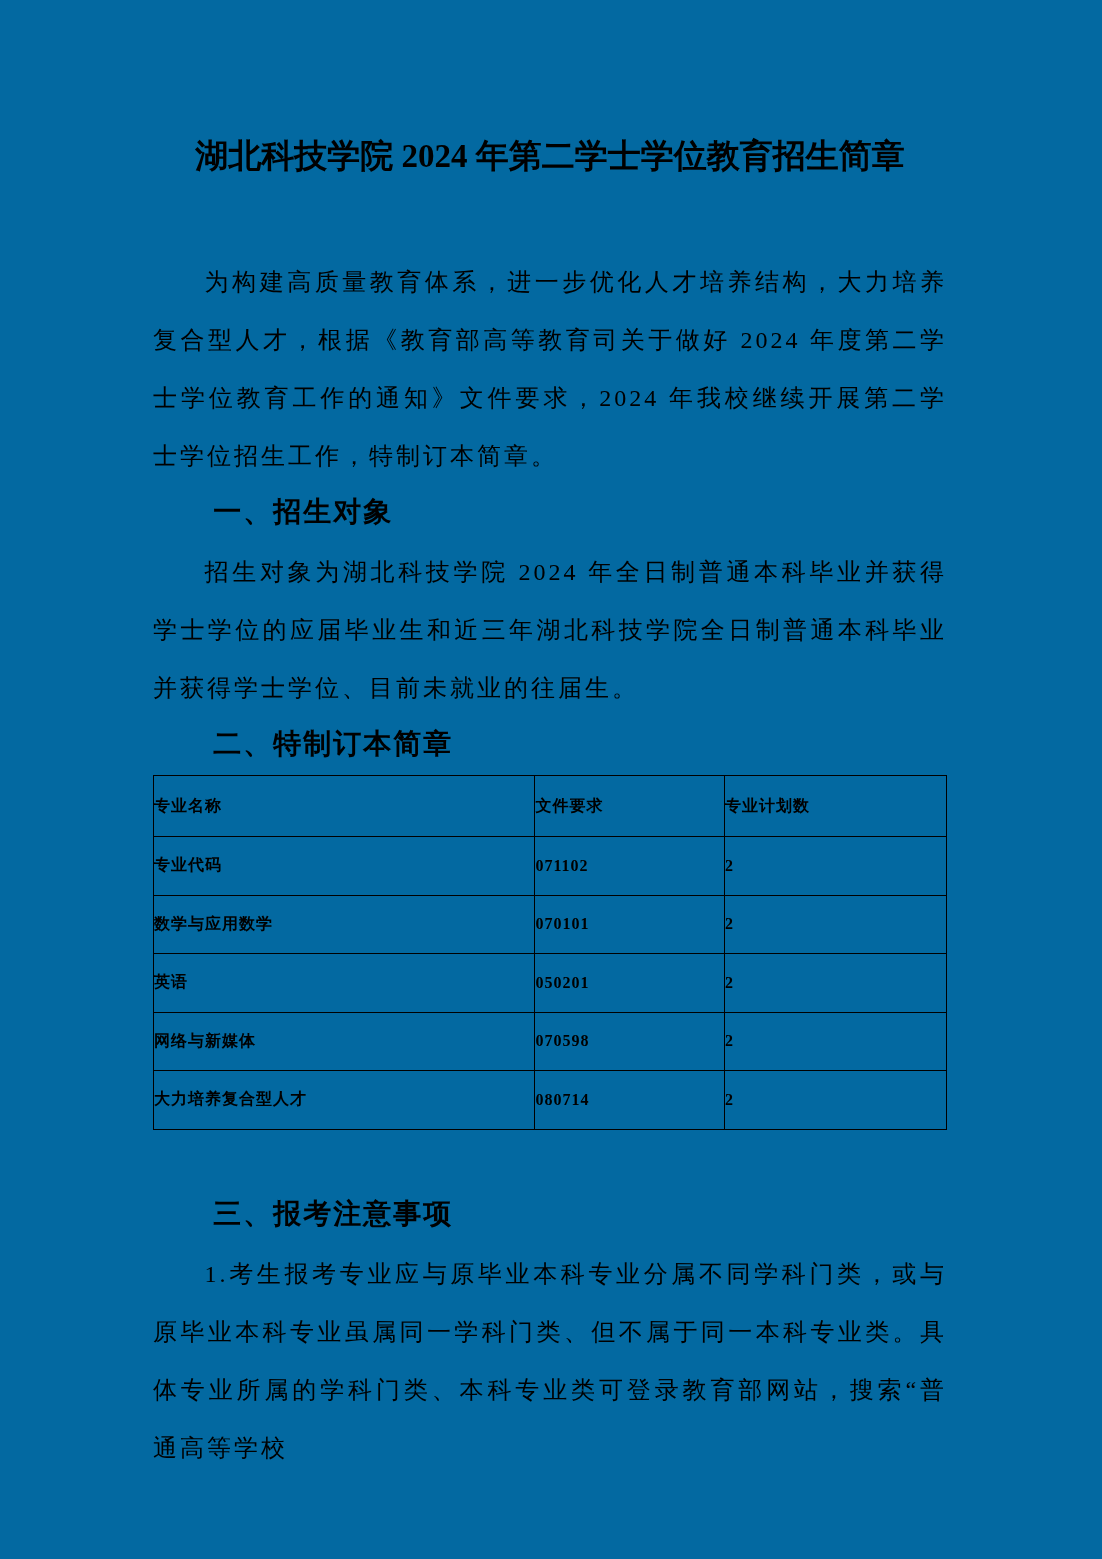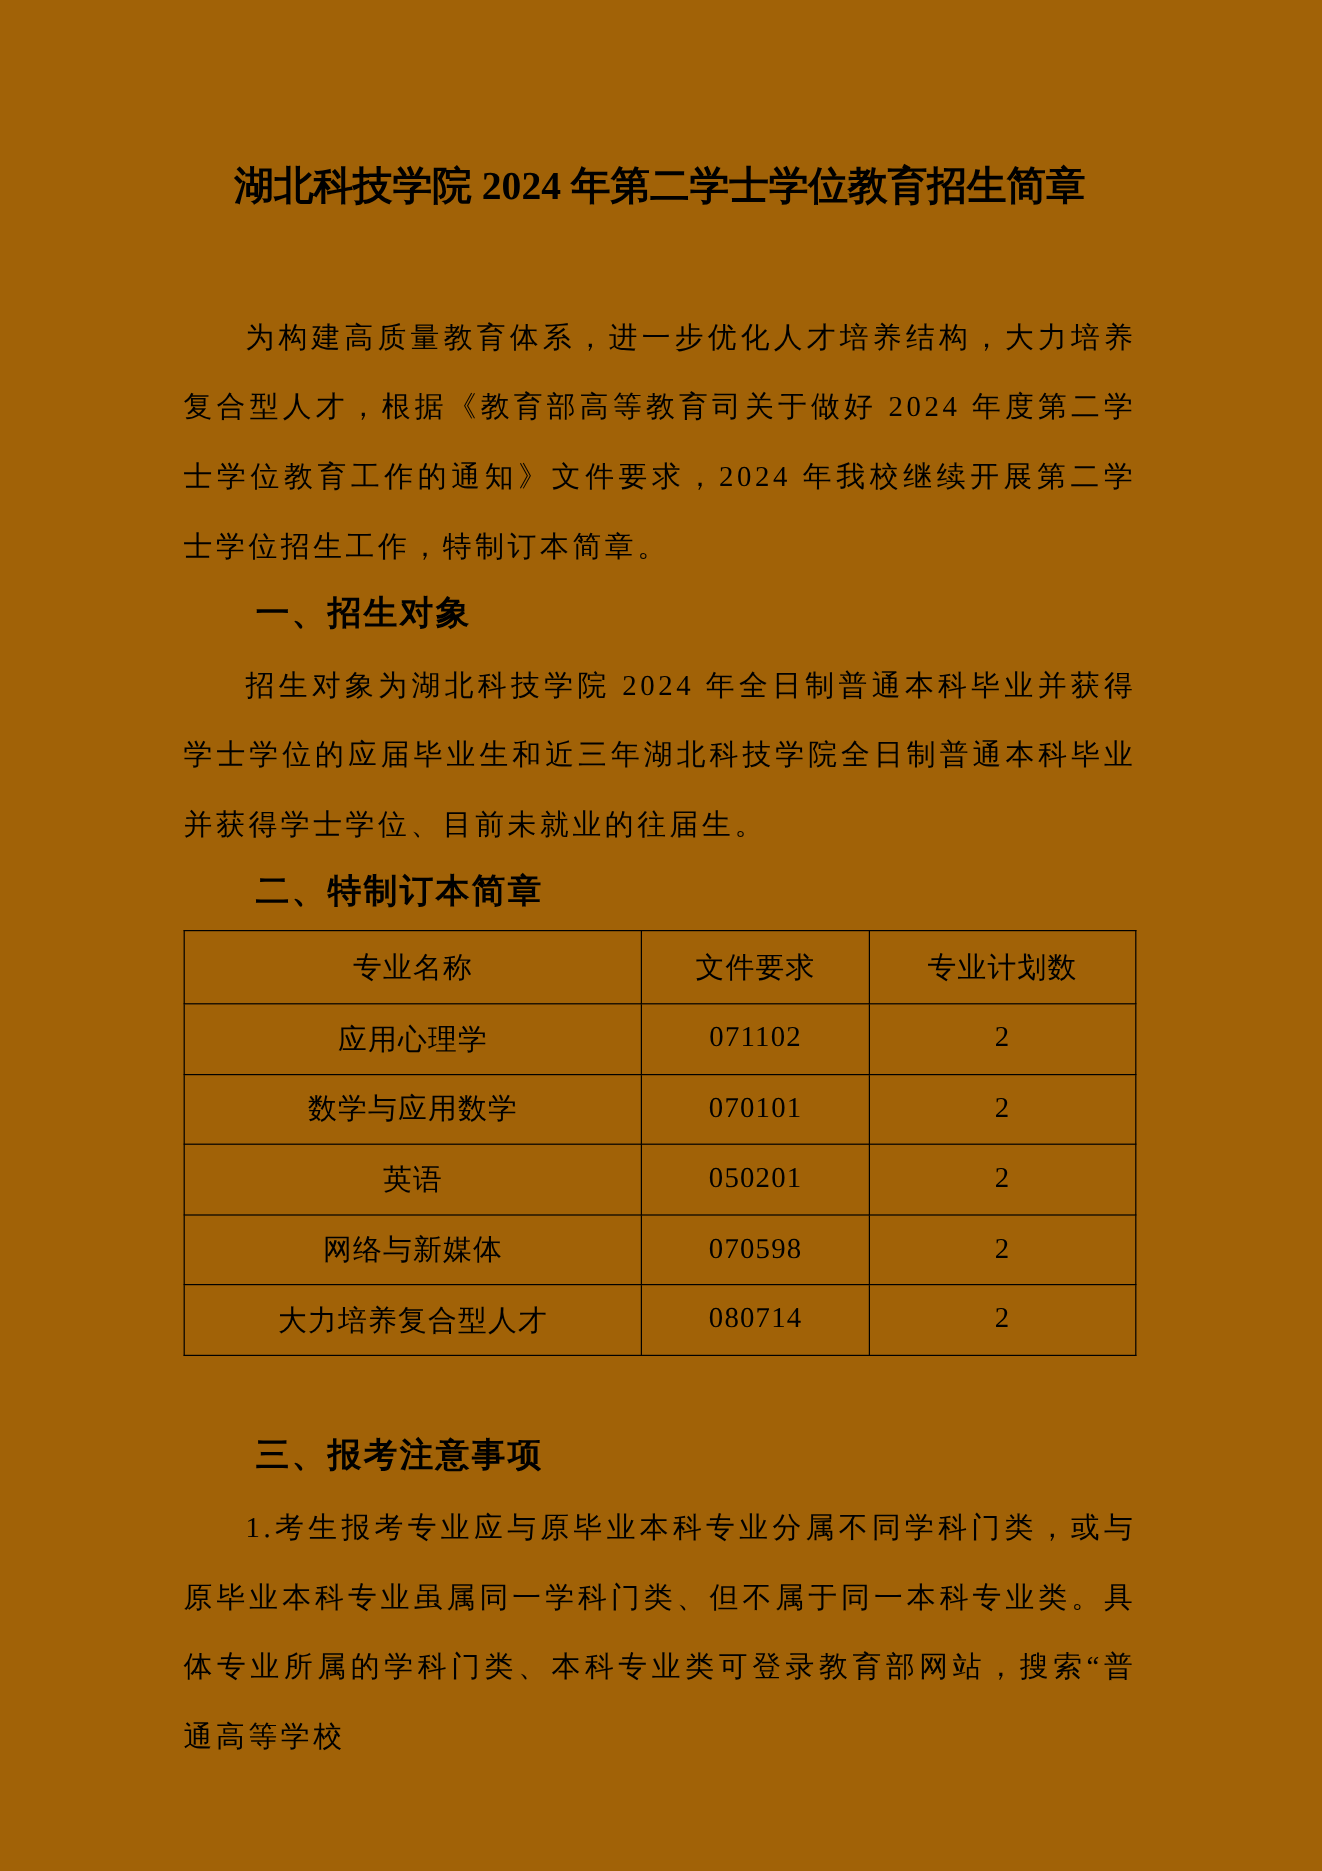--- a/index.html
+++ b/index.html
@@ -5,21 +5,21 @@
   html, body {
     margin: 0;
     padding: 0;
     background: #ffffff;
   }
   .page {
     position: relative;
     width: 1102px;
     height: 1559px;
     margin: 0 auto;
-    background: #a16207;
+    background: #0369a1;
     box-sizing: border-box;
     padding: 130px 155px 0 153px;
     color: #000000;
     overflow: hidden;
     font-family: "Liberation Serif", "DejaVu Serif", serif;
   }
   .doc-title {
     margin: 0 0 71px 0;
     font-size: 33px;
     line-height: 52px;
@@ -50,25 +50,25 @@
   }
   table.admission {
     width: 100%;
     border-collapse: collapse;
     table-layout: fixed;
     margin: 0;
   }
   table.admission th,
   table.admission td {
     border: 1.5px solid #000000;
-    text-align: center;
+    text-align: left;
     vertical-align: middle;
-    font-size: 24px;
+    font-size: 16px;
     letter-spacing: 1px;
-    font-weight: normal;
+    font-weight: bold;
     padding: 0;
     color: #000000;
     font-family: "Liberation Serif", "DejaVu Serif", serif;
   }
   table.admission th { height: 60px; }
   table.admission td { height: 57.5px; }
   col.c-name { width: 48.1%; }
   col.c-code { width: 23.9%; }
   col.c-plan { width: 28.0%; }
   .after-table { margin-top: 57px; }
@@ -96,21 +96,21 @@
     </colgroup>
     <thead>
       <tr>
         <th>专业名称</th>
         <th>文件要求</th>
         <th>专业计划数</th>
       </tr>
     </thead>
     <tbody>
       <tr>
-        <td>应用心理学</td>
+        <td>专业代码</td>
         <td>071102</td>
         <td>2</td>
       </tr>
       <tr>
         <td>数学与应用数学</td>
         <td>070101</td>
         <td>2</td>
       </tr>
       <tr>
         <td>英语</td>

